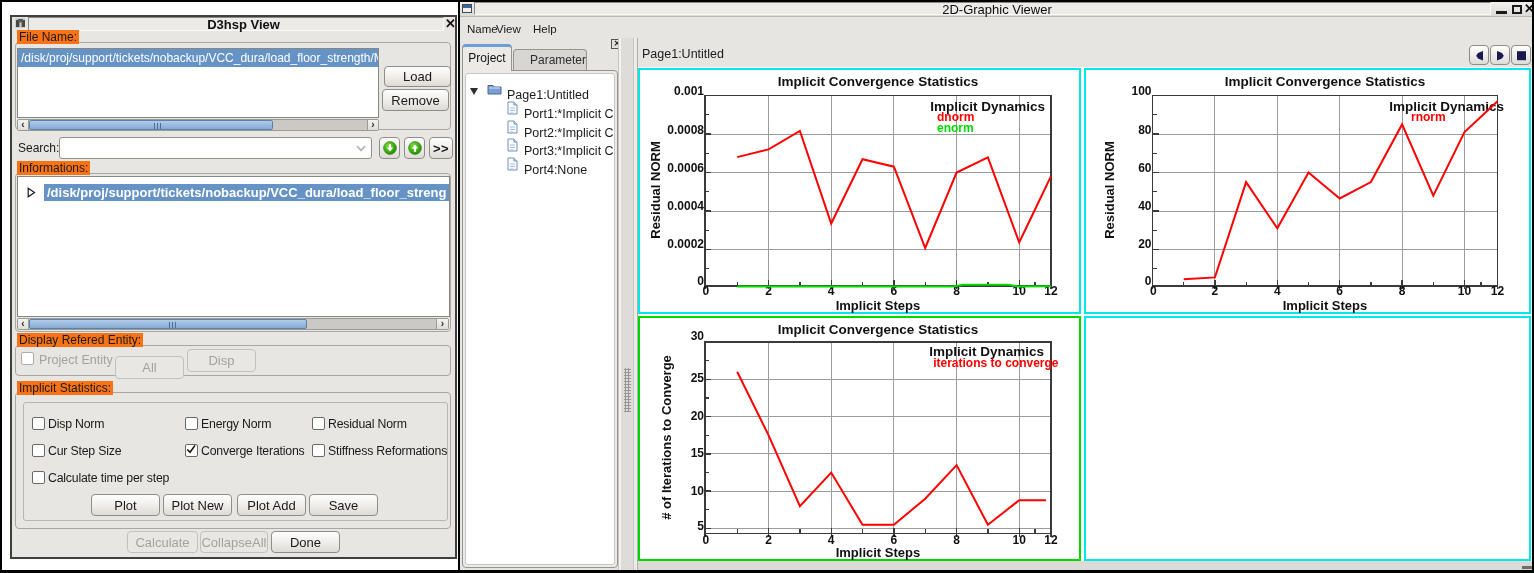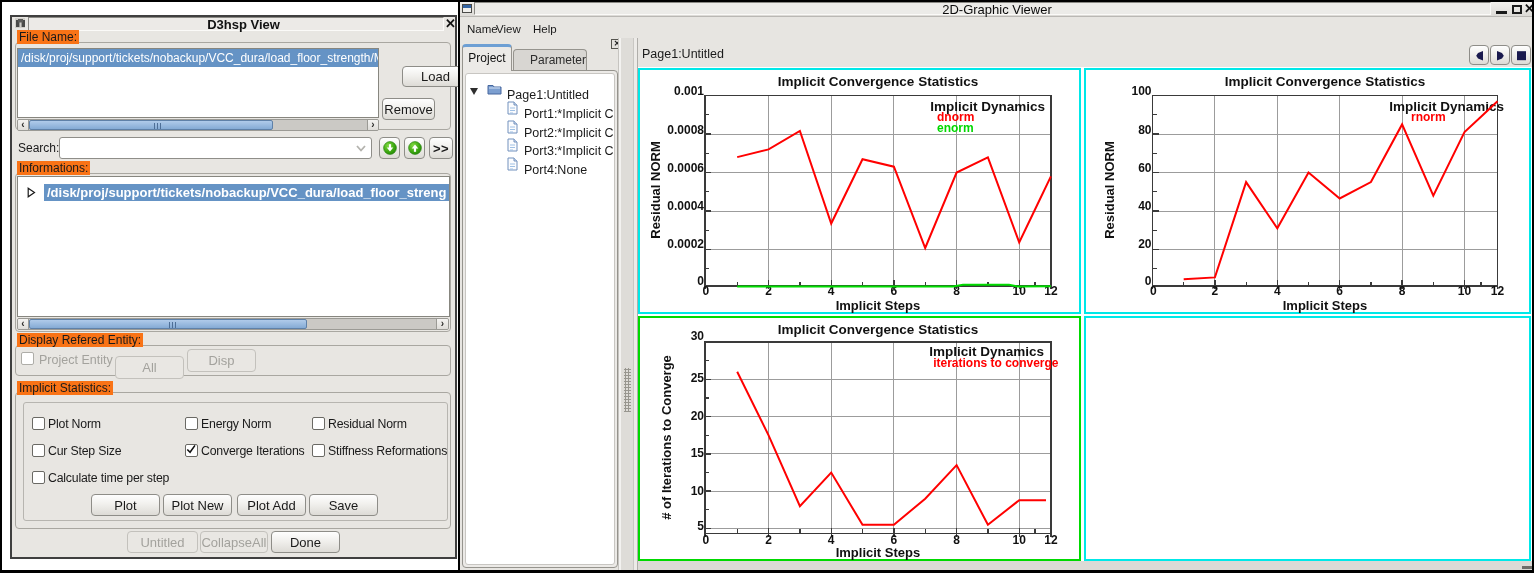--- a/index.html
+++ b/index.html
@@ -36,22 +36,22 @@
   <div class="glabel" style="left:5px;top:13px">File Name:</div>
   <div class="grp" style="left:3px;top:25px;width:436px;height:88px"></div>
   <div class="abs" style="left:5px;top:31px;width:362px;height:70px;background:#fff;border:1px solid #87867f"></div>
   <div class="abs" style="left:6px;top:32px;width:360px;height:18px;background:#6593c5;color:#fff;font-size:12px;line-height:18px;padding-left:3px;white-space:nowrap;overflow:hidden">/disk/proj/support/tickets/nobackup/VCC_dura/load_floor_strength/M</div>
   <div class="sb" style="left:5px;top:102px;width:362px;height:12px">
     <div class="sbbtn" style="left:0;width:11px;border-right:1px solid #9b9a95">‹</div>
     <div class="sbthumb" style="left:11px;width:244px"></div>
     <div class="abs" style="left:136px;top:3px;width:8px;height:6px;background:repeating-linear-gradient(90deg,#4e6f97 0 1px,rgba(0,0,0,0) 1px 3px)"></div>
     <div class="sbbtn" style="right:0;width:11px;border-left:1px solid #9b9a95">›</div>
   </div>
-  <div class="btn" style="left:390px;top:49px;width:67px;height:21px">Load</div>
-  <div class="btn" style="left:370px;top:81px;width:53px;height:22px">Remove</div>
+  <div class="btn" style="left:372px;top:49px;width:67px;height:21px">Load</div>
+  <div class="btn" style="left:370px;top:72px;width:67px;height:22px">Remove</div>
 
   <div class="lbl" style="left:6px;top:124px;font-size:12px">Search:</div>
   <div class="abs" style="left:47px;top:120px;width:313px;height:22px;background:#fff;border:1px solid #8f8e89;border-radius:3px">
     <svg class="abs" style="right:5px;top:7px" width="10" height="7" viewBox="0 0 10 7">
           <polyline points="1,1 5,5.5 9,1" fill="none" stroke="#b4b3ae" stroke-width="1.8"></polyline>
         </svg>
   </div>
   <div class="btn" style="left:367px;top:120px;width:21px;height:22px">
     <svg width="14" height="14" viewBox="0 0 14 14">
           <defs>
@@ -94,21 +94,21 @@
   <div class="cb dis" style="left:9px;top:335px"></div>
   <div class="lbl dis" style="left:27px;top:336px">Project Entity</div>
   <div class="btn dis" style="left:103px;top:339px;width:69px;height:23px">All</div>
   <div class="btn dis" style="left:175px;top:332px;width:69px;height:23px">Disp</div>
 
   <div class="glabel" style="left:5px;top:364px">Implicit Statistics:</div>
   <div class="grp" style="left:3px;top:375px;width:436px;height:137px"></div>
   <div class="abs" style="left:11px;top:385px;width:425px;height:119px;border:1px solid #b7b5b0;border-radius:3px"></div>
 
   <div class="cb" style="left:20px;top:400px"></div>
-      <div class="lbl" style="left:36px;top:400px;font-size:12.3px;letter-spacing:-0.2px">Plot Norm</div>
+      <div class="lbl" style="left:36px;top:400px;font-size:12.3px;letter-spacing:-0.2px">Disp Norm</div>
   <div class="cb" style="left:173px;top:400px"></div>
       <div class="lbl" style="left:189px;top:400px;font-size:12.3px;letter-spacing:-0.2px">Energy Norm</div>
   <div class="cb" style="left:300px;top:400px"></div>
       <div class="lbl" style="left:316px;top:400px;font-size:12.3px;letter-spacing:-0.2px">Residual Norm</div>
 
   <div class="cb" style="left:20px;top:427px"></div>
       <div class="lbl" style="left:36px;top:427px;font-size:12.3px;letter-spacing:-0.2px">Cur Step Size</div>
   <div class="cb" style="left:173px;top:427px">
         <svg width="12" height="12" viewBox="0 0 13 13" style="position:absolute;left:-1px;top:-2px">
           <path d="M2.5 7 L5.5 10 L10.8 2.6" stroke="#111" stroke-width="1.7" fill="none"></path>
@@ -119,21 +119,21 @@
       <div class="lbl" style="left:316px;top:427px;font-size:12.3px;letter-spacing:-0.2px">Stiffness Reformations</div>
 
   <div class="cb" style="left:20px;top:454px"></div>
       <div class="lbl" style="left:36px;top:454px;font-size:12.3px;letter-spacing:-0.2px">Calculate time per step</div>
 
   <div class="btn" style="left:79px;top:477px;width:69px;height:22px">Plot</div>
   <div class="btn" style="left:151px;top:477px;width:69px;height:22px">Plot New</div>
   <div class="btn" style="left:225px;top:477px;width:69px;height:22px">Plot Add</div>
   <div class="btn" style="left:297px;top:477px;width:69px;height:22px">Save</div>
 
-  <div class="btn dis" style="left:115px;top:514px;width:71px;height:22px">Untitled</div>
+  <div class="btn dis" style="left:115px;top:514px;width:71px;height:22px">Calculate</div>
   <div class="btn dis" style="left:188px;top:514px;width:68px;height:22px">CollapseAll</div>
   <div class="btn" style="left:259px;top:514px;width:69px;height:22px">Done</div>
 </div>
 
 <div class="abs" id="rw" style="left:458px;top:0;width:1076px;height:571px;border-left:2px solid #000;background:#e7e5e1">
 
   <div class="abs" style="left:0;top:2px;width:1074px;height:15px;background:linear-gradient(#f2f0ed,#dcdad6);border-bottom:1px solid #bab8b4"></div>
   <div class="abs" style="left:14px;top:2px;width:1017px;height:13px;background:#ecebe8;border:1px solid;border-color:#8a8984 #fbfaf8 #fbfaf8 #8a8984"></div>
   <div class="abs" style="left:2px;top:4px;width:10px;height:9px;border:1px solid #4a4a48;background:#f0efec">
     <div class="abs" style="left:0;top:0;width:8px;height:3px;background:#3465a4"></div>

